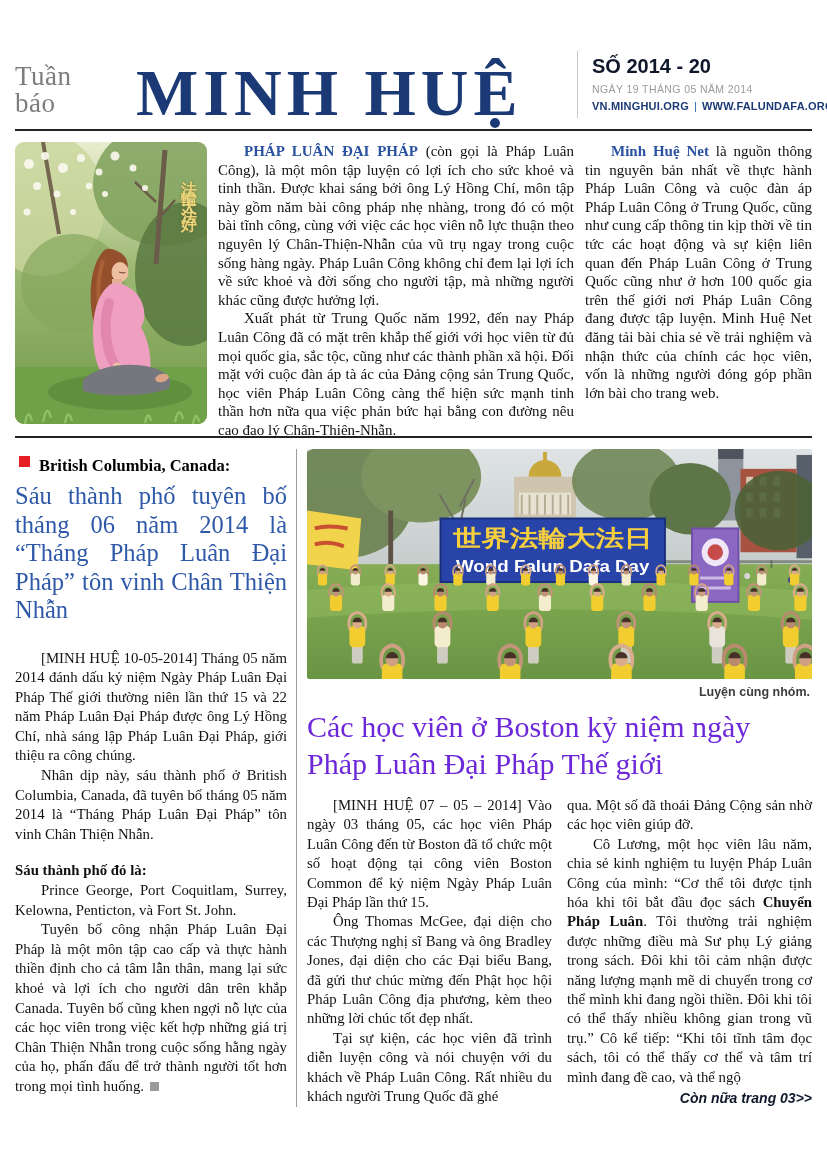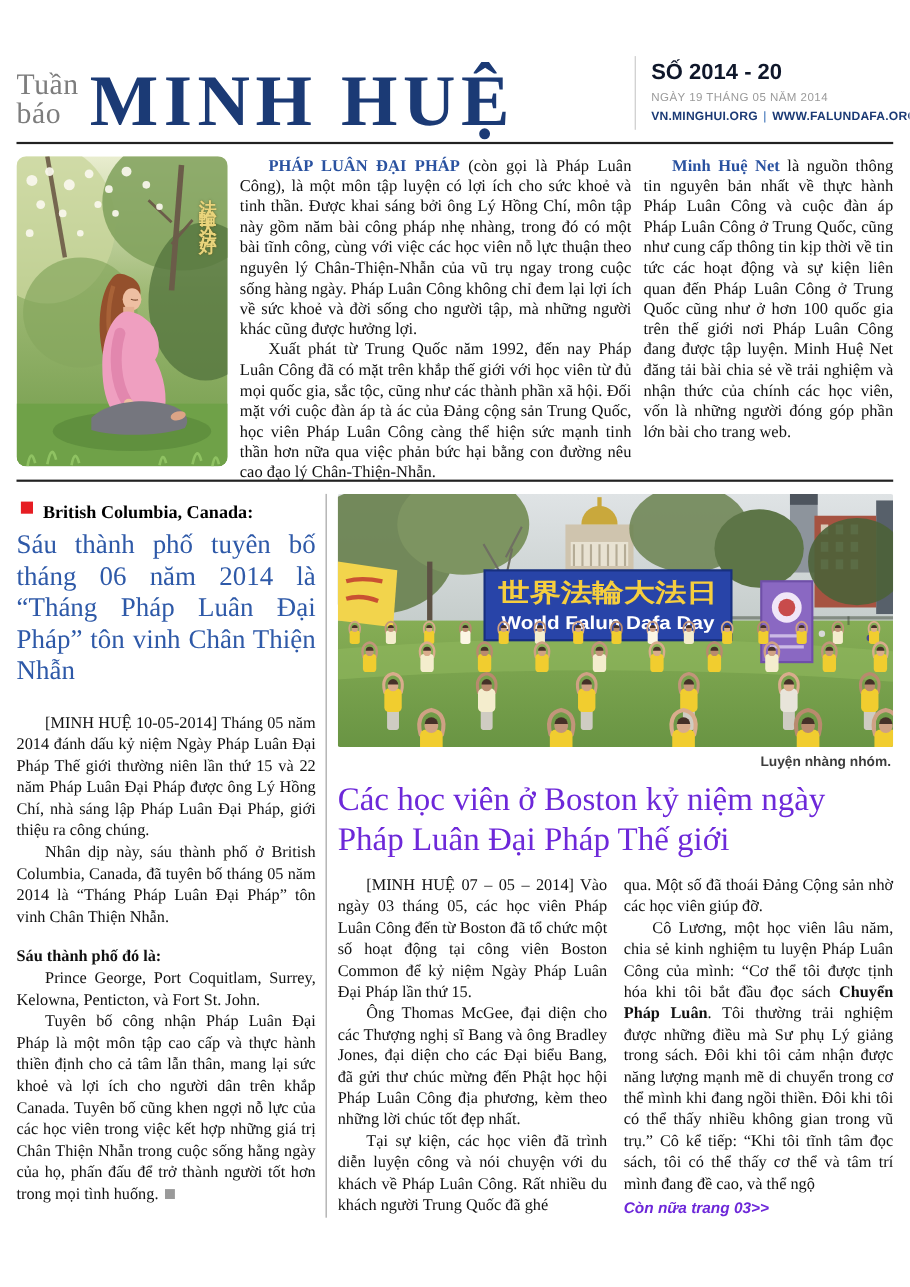--- a/index.html
+++ b/index.html
@@ -5,21 +5,21 @@
   html,body{margin:0;padding:0;background:#ffffff;}
   .page{position:relative;width:827px;height:1170px;margin:16px auto;background:#fff;overflow:hidden;
         font-family:"Liberation Serif",serif;color:#111;}
   .inner{padding:0 15px;}
 
   
   .masthead{display:flex;align-items:flex-end;margin-top:16px;height:90px;}
   .weekly-label{font-family:"Liberation Serif",serif;color:#7d7d7d;font-size:27px;line-height:.98;
                 font-weight:400;padding-bottom:6px;letter-spacing:.5px;}
   .mh-title{font-family:"Liberation Serif",serif;font-weight:700;color:#1b3a75;font-size:66px;
-            line-height:.9;letter-spacing:5px;margin:0 0 0 10px;flex:1;}
+            line-height:.9;letter-spacing:5px;margin:0 0 0 10px;flex:1;text-align:center;}
   .mh-right{width:220px;border-left:1px solid #c7c7c7;padding:4px 0 6px 14px;align-self:center;margin-top:14px;}
   .mh-issue{color:#0f172a;font-family:"Liberation Sans",sans-serif;font-weight:700;font-size:20px;letter-spacing:0;}
   .mh-date{color:#9a9a9a;font-family:"Liberation Sans",sans-serif;font-size:10.5px;letter-spacing:.4px;margin-top:5px;}
   .mh-sites{color:#1b3a75;font-family:"Liberation Sans",sans-serif;font-weight:700;font-size:11px;margin-top:5px;letter-spacing:.2px;}
   .mh-sites .sep{color:#2a64b0;margin:0 5px;font-weight:400;}
   .rule{border:none;border-top:2px solid #222;margin:7px 0 0 0;}
 
   
   .intro{display:flex;gap:11px;margin-top:11px;height:284px;}
   .intro-photo{position:relative;width:192px;height:282px;flex:none;border-radius:9px;overflow:hidden;margin:0;}
@@ -49,22 +49,22 @@
   .endsq{display:inline-block;width:9px;height:9px;background:#9a9a9a;margin-left:6px;}
 
   .main-photo{position:relative;width:100%;height:230px;margin:0;border-radius:2px;overflow:hidden;}
   .main-photo svg{display:block;}
   .caption{text-align:right;font-family:"Liberation Sans",sans-serif;font-weight:600;font-size:12.5px;
            color:#3d3d3d;margin:6px 2px 0 0;}
   .main-head{font-weight:400;font-size:30px;line-height:37px;color:#6d28d9;margin:9px 0 14px 0;}
   .cols{display:flex;gap:15px;}
   .cols .col{flex:1;}
   .cols .body-text p{line-height:19.4px;}
-  .continued{text-align:left;font-family:"Liberation Sans",sans-serif;font-style:italic;font-weight:700;
-             font-size:14px;margin-top:3px;color:#6d28d9;}
+  .continued{text-align:right;font-family:"Liberation Sans",sans-serif;font-style:italic;font-weight:700;
+             font-size:14px;margin-top:3px;color:#0f172a;}
 </style>
 </head>
 <body>
 
 <div class="page">
   <div class="inner">
 
     <header class="masthead">
       <div class="weekly-label">
         <div>Tuần</div>
@@ -465,21 +465,21 @@
                 <g transform="translate(515 218) scale(1.12)">
                   <path d="M-9 2C-13 -12 -6 -17 0 -18C6 -17 13 -12 9 2" fill="none" stroke="#cfa184" stroke-width="3.4" stroke-linecap="round"></path>
                   <rect x="-6.5" y="20" width="13" height="22" rx="3" fill="#ffffff"></rect>
                   <rect x="-9.5" y="-2" width="19" height="25" rx="5" fill="#f1cd2f"></rect>
                   <circle cx="0" cy="-5" r="5.8" fill="#cfa184"></circle>
                   <path d="M-5.6 -6.5 A5.6 5.6 0 0 1 5.6 -6.5 Z" fill="#463128"></path>
                 </g>
               </g>
           </svg>
         </figure>
-        <div class="caption">Luyện nhàng nhóm.</div>
+        <div class="caption">Luyện cùng nhóm.</div>
 
         <h2 class="main-head">Các học viên ở Boston kỷ niệm ngày Pháp Luân Đại Pháp Thế giới</h2>
 
         <div class="cols">
           <div class="col body-text">
             <p>[MINH HUỆ 07 – 05 – 2014] Vào ngày 03 tháng 05, các học viên Pháp Luân Công đến từ Boston đã tổ chức một số hoạt động tại công viên Boston Common để kỷ niệm Ngày Pháp Luân Đại Pháp lần thứ 15.</p>
             <p>Ông Thomas McGee, đại diện cho các Thượng nghị sĩ Bang và ông Bradley Jones, đại diện cho các Đại biểu Bang, đã gửi thư chúc mừng đến Phật học hội Pháp Luân Công địa phương, kèm theo những lời chúc tốt đẹp nhất.</p>
             <p>Tại sự kiện, các học viên đã trình diễn luyện công và nói chuyện với du khách về Pháp Luân Công. Rất nhiều du khách người Trung Quốc đã ghé</p>
           </div>
           <div class="col body-text">

